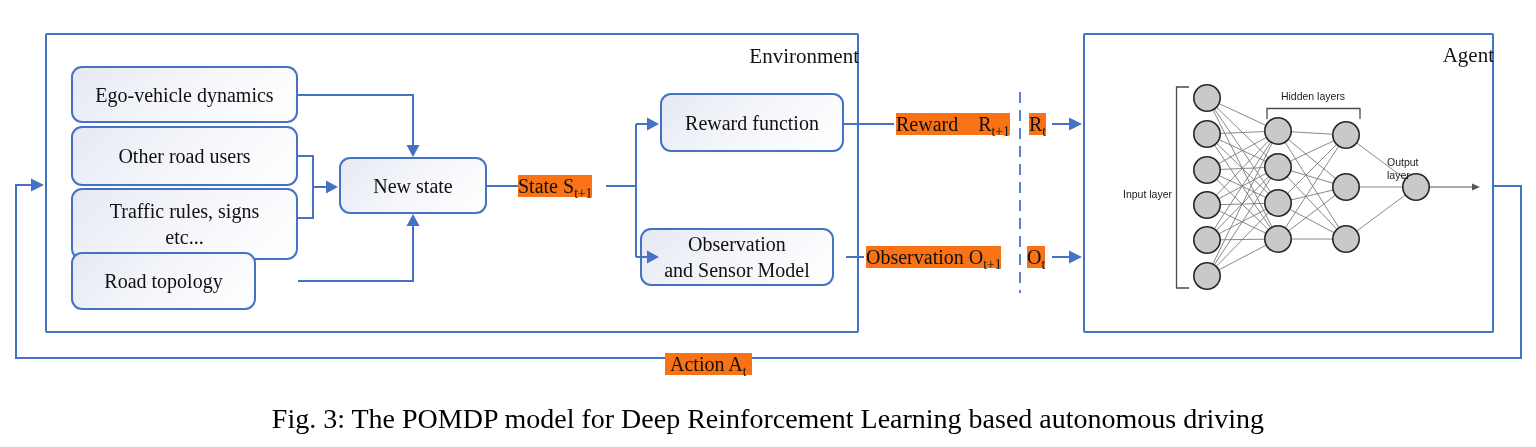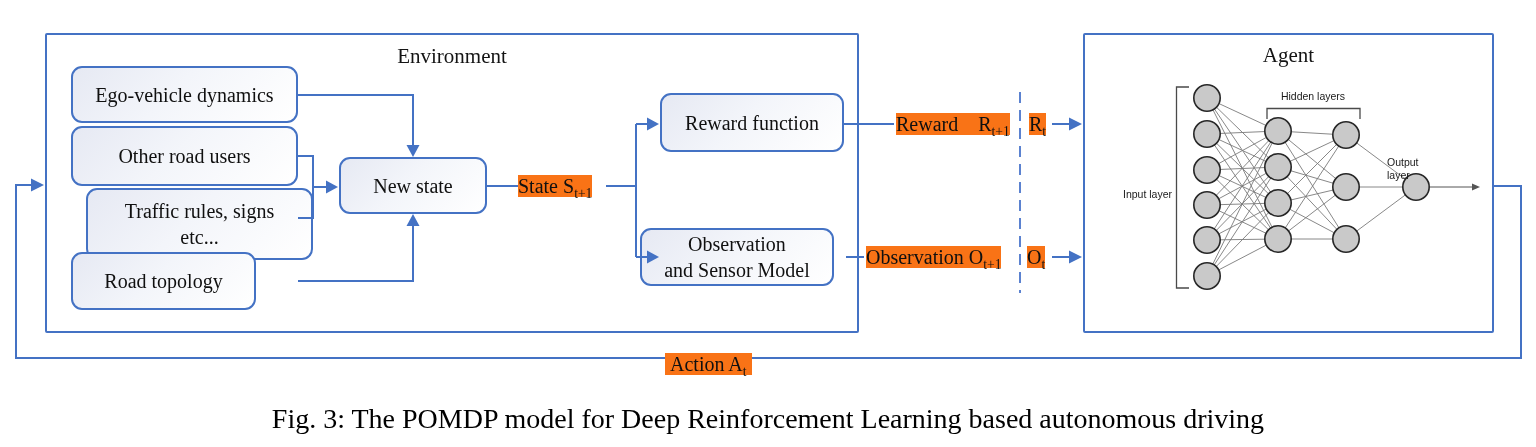--- a/index.html
+++ b/index.html
@@ -5,21 +5,21 @@
   html,body{margin:0;padding:0;background:#ffffff;}
   .canvas{
     position:relative;width:1536px;height:447px;background:#ffffff;overflow:hidden;
     font-family:"Liberation Serif","DejaVu Serif",serif;color:#101010;
   }
   .frame{
     position:absolute;border:2px solid #4472C4;border-radius:2px;background:transparent;
     box-sizing:border-box;z-index:1;
   }
   .frame-title{
-    position:absolute;text-align:center;font-size:21px;z-index:3;color:#141414;
+    position:absolute;text-align:right;font-size:21px;z-index:3;color:#141414;
   }
   .node-box{
     position:absolute;border:2px solid #4472C4;border-radius:11px;box-sizing:border-box;
     background:linear-gradient(135deg,#e6e9f3 0%,#f3f5fa 45%,#ffffff 100%);
     display:flex;flex-direction:column;align-items:center;justify-content:center;
     text-align:center;font-size:20px;line-height:26px;z-index:2;color:#101010;
   }
   .wires{position:absolute;left:0;top:0;z-index:4;}
   .blue-line{stroke:#4472C4;stroke-width:2;fill:none;}
   .blue-arrow{fill:#4472C4;stroke:none;}
@@ -53,21 +53,21 @@
 
   <div class="frame-title" style="left:45px;top:44px;width:814px">Environment</div>
   <div class="frame-title" style="left:1083px;top:43px;width:411px">Agent</div>
 
   <div class="node-box" style="left:71px;top:66px;width:227px;height:57px">
     <span>Ego-vehicle dynamics</span>
   </div>
   <div class="node-box" style="left:71px;top:126px;width:227px;height:60px">
     <span>Other road users</span>
   </div>
-  <div class="node-box" style="left:86px;top:188px;width:227px;height:72px">
+  <div class="node-box" style="left:71px;top:188px;width:227px;height:72px">
     <span>Traffic rules, signs</span>
     <span>etc...</span>
   </div>
   <div class="node-box" style="left:71px;top:252px;width:185px;height:58px">
     <span>Road topology</span>
   </div>
   <div class="node-box" style="left:339px;top:157px;width:148px;height:57px">
     <span>New state</span>
   </div>
   <div class="node-box" style="left:660px;top:93px;width:184px;height:59px">

